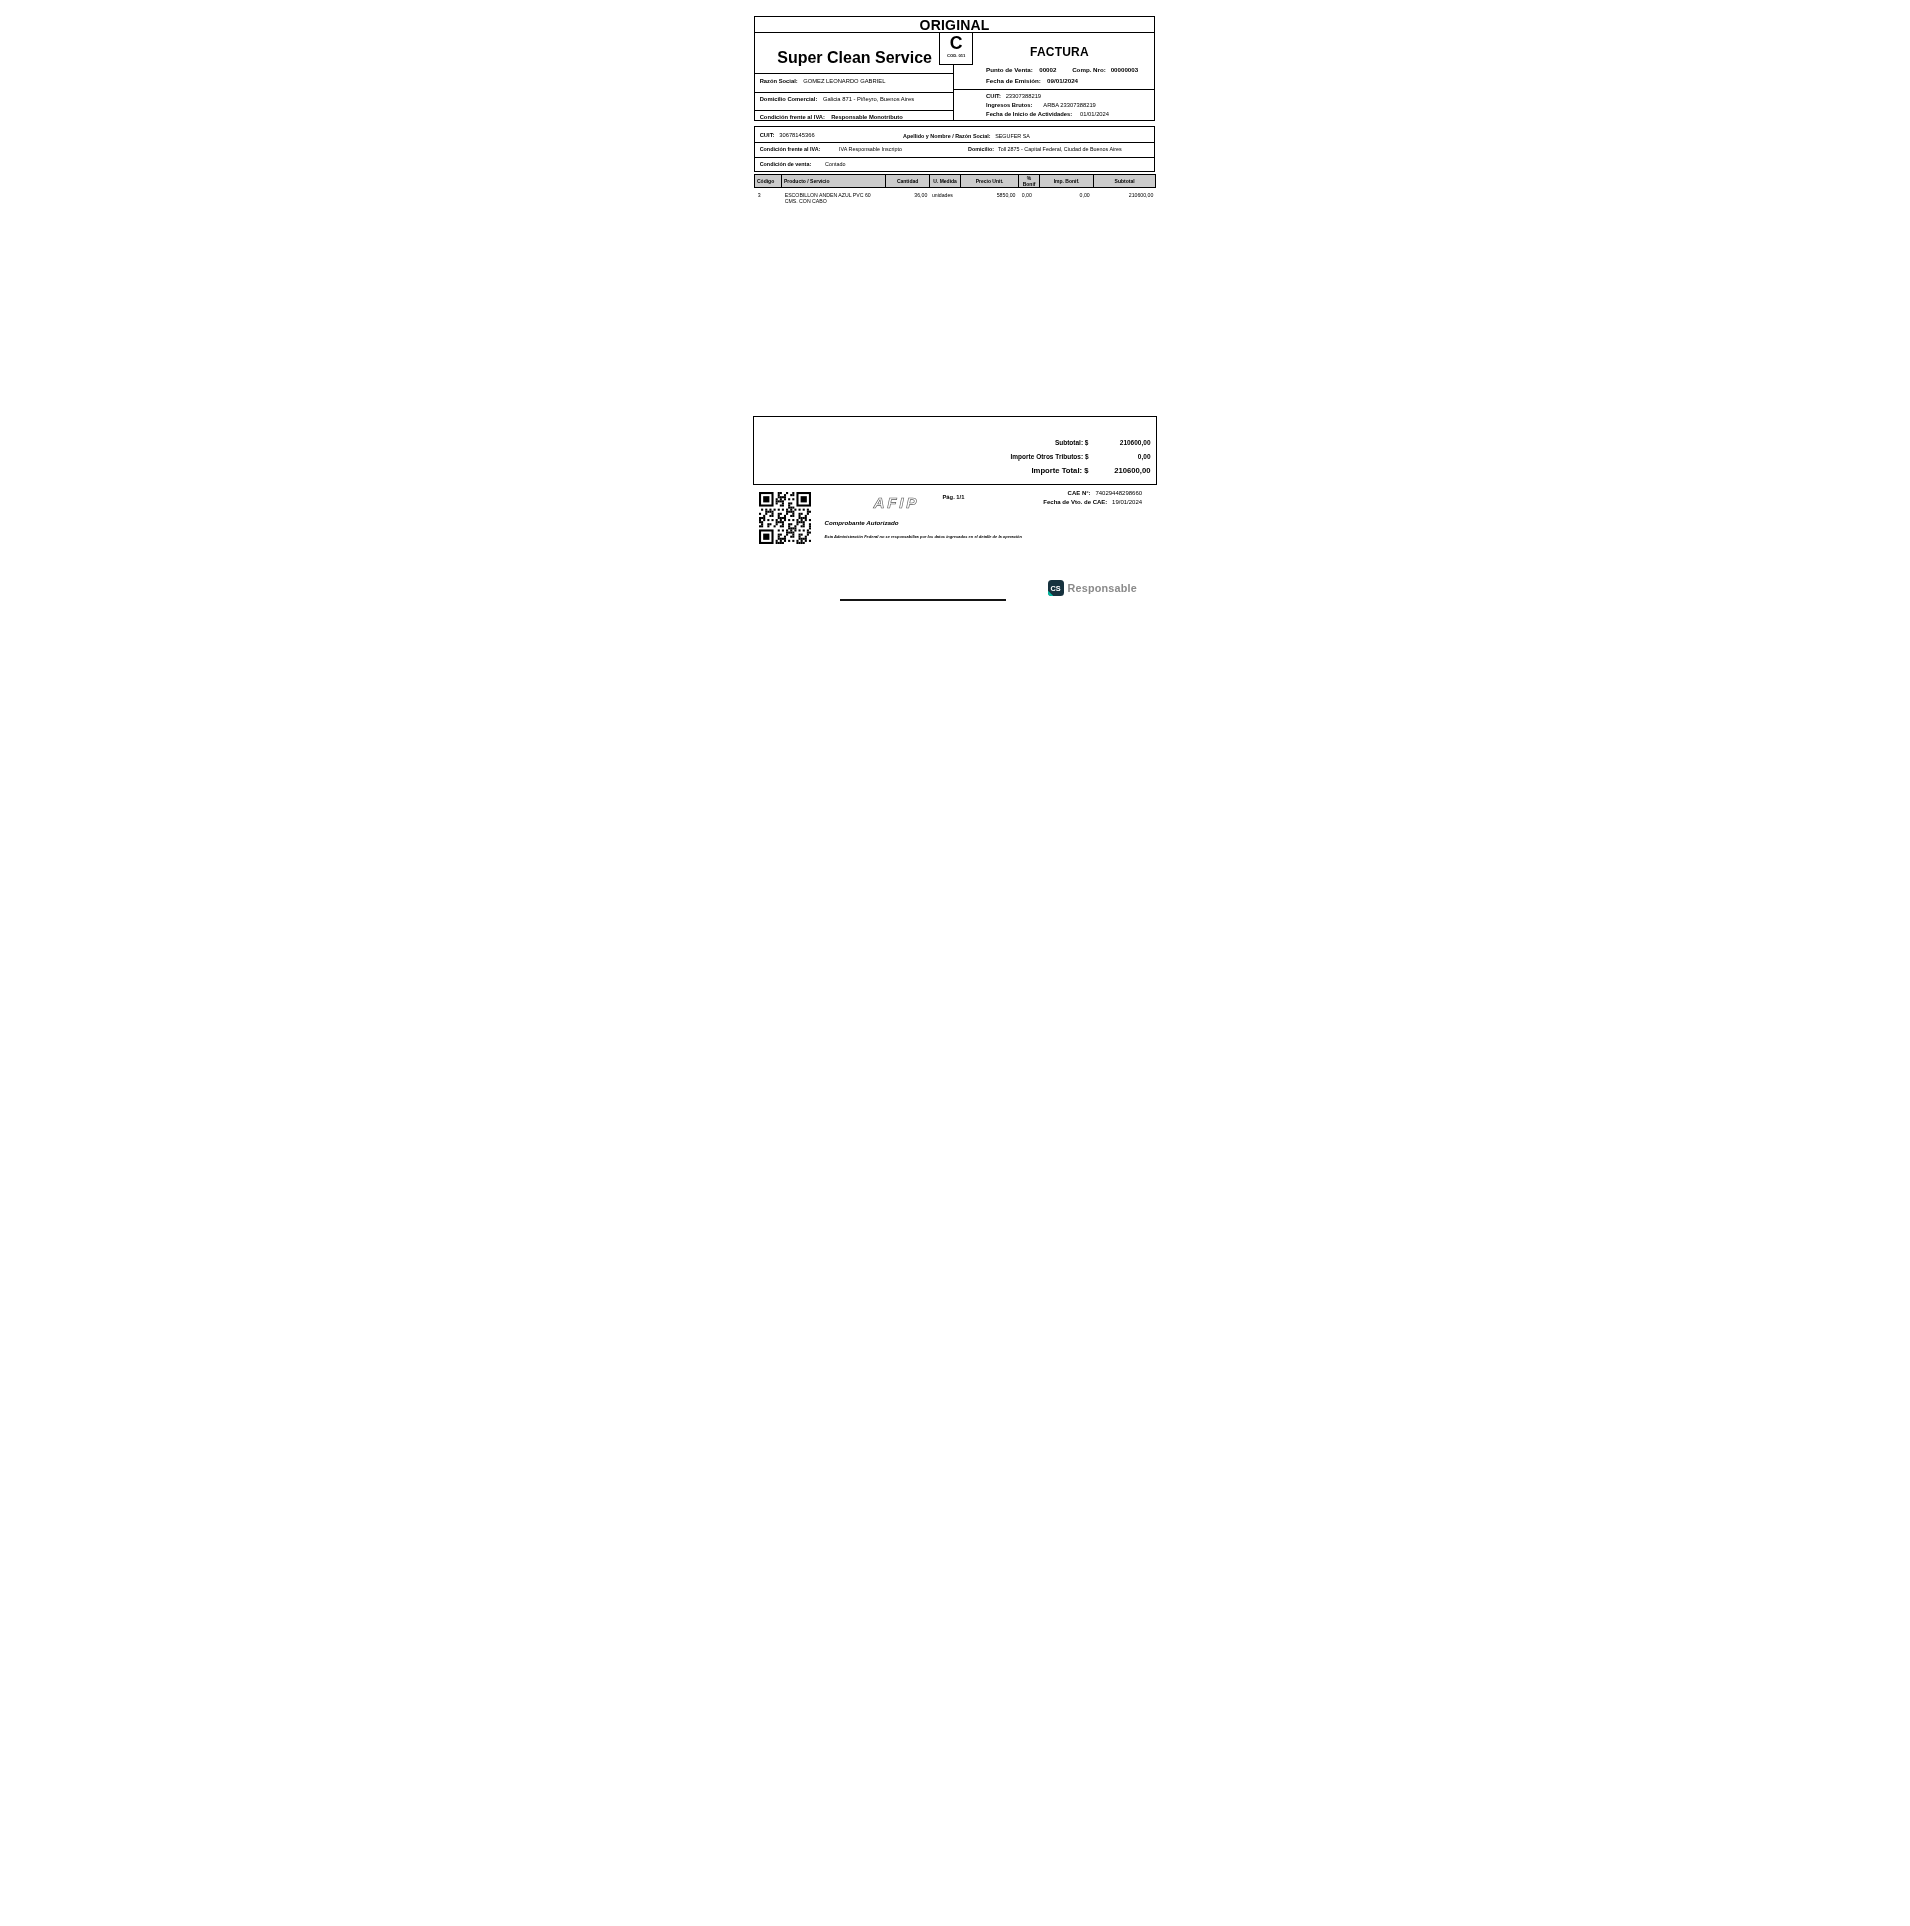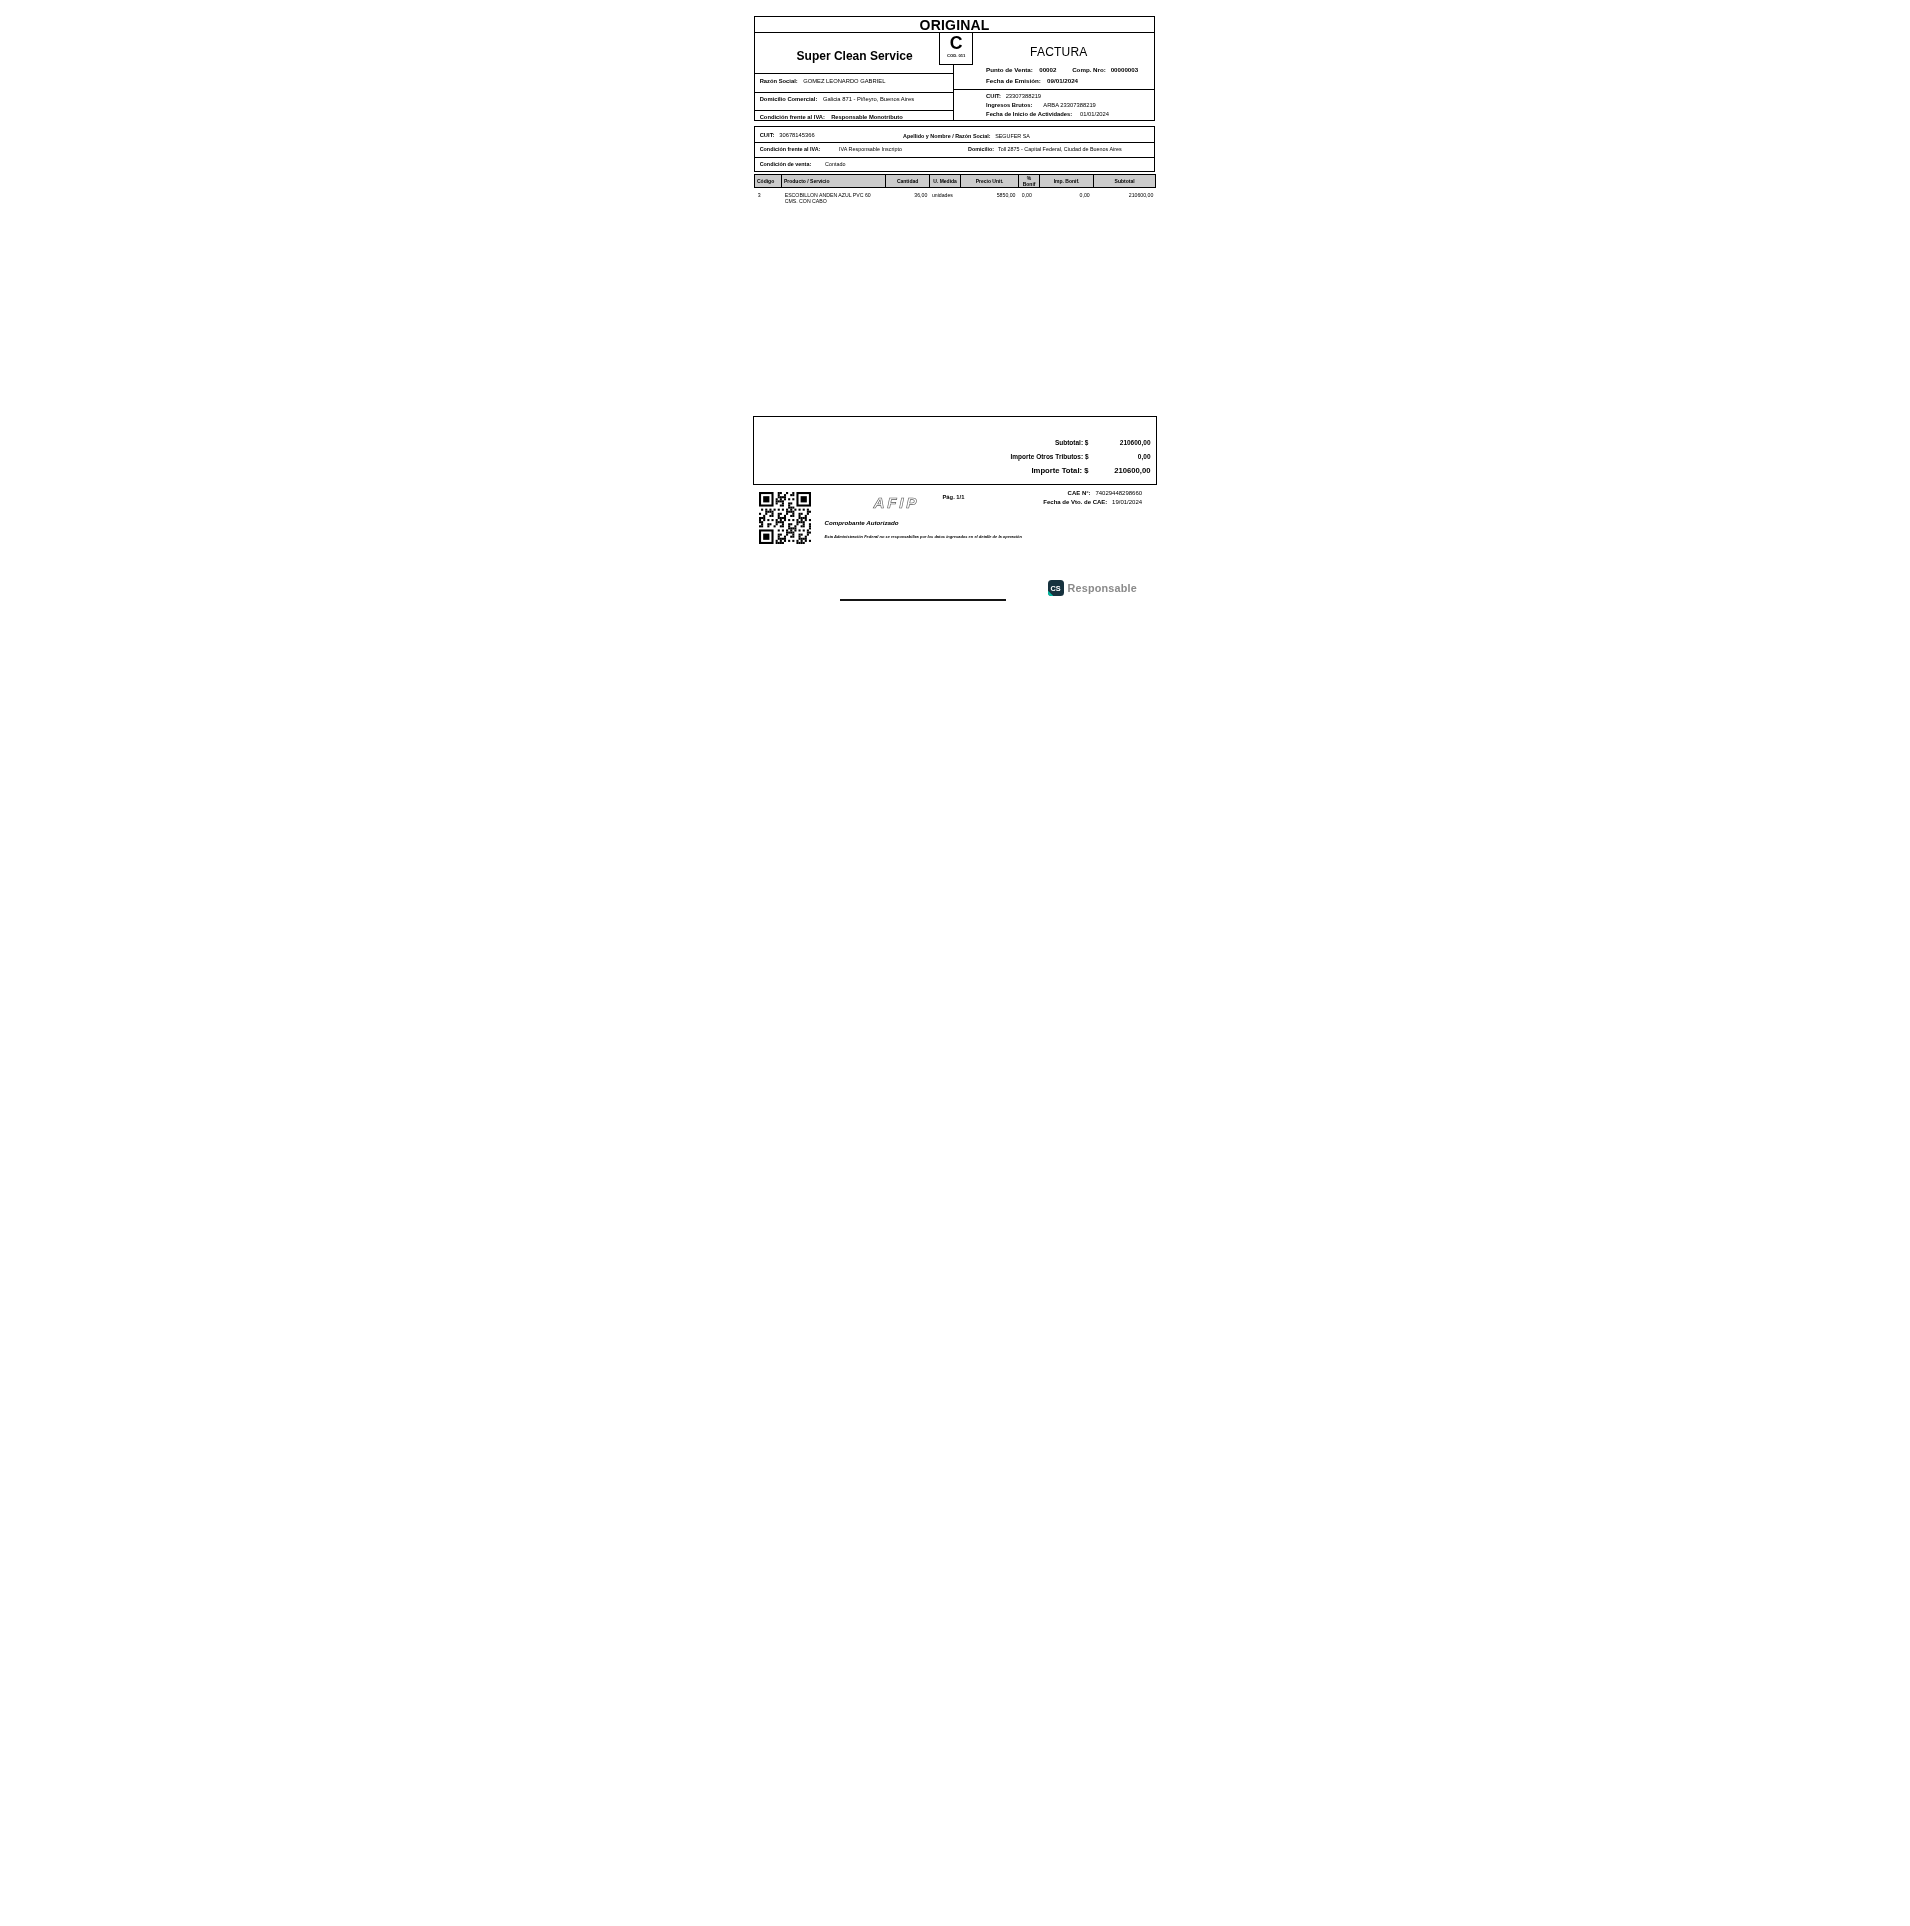--- a/index.html
+++ b/index.html
@@ -6,22 +6,22 @@
   body{font-family:"Liberation Sans",sans-serif;color:#000;}
   .page{position:relative;width:425px;height:601px;margin:0 auto;background:#fff;overflow:hidden;font-family:"Liberation Sans",sans-serif;}
   .abs{position:absolute;box-sizing:border-box;}
   .bordered{border:0.8px solid #000;background:#fff;}
   .b{font-weight:700;}.f14{font-size:5.4px}.f15{font-size:5.8px}.f16{font-size:6.2px}.ml6{margin-left:2.3px}.ml8{margin-left:3.1px}.ml10{margin-left:3.9px}.ml12{margin-left:4.6px}
   .ml16{margin-left:6.2px}.ml24{margin-left:9.2px}.ml36{margin-left:14px}
   .hline{position:absolute;border-top:0.8px solid #000;height:0;}
   .vline{position:absolute;border-left:0.8px solid #000;width:0;}
   .row{position:absolute;white-space:nowrap;}
   .original-strip{display:flex;align-items:center;justify-content:center;font-size:14px;font-weight:700;letter-spacing:0.2px;}
-  .seller-title{position:absolute;left:0;top:16px;width:199px;text-align:center;font-size:12px;font-weight:700;}
-  .factura-title{position:absolute;left:230px;top:11.6px;font-size:12px;font-weight:400;letter-spacing:0.2px;padding-left:45px;}
+  .seller-title{position:absolute;left:0;top:16px;width:199px;text-align:center;font-size:16px;font-weight:700;}
+  .factura-title{position:absolute;left:230px;top:11.6px;font-size:12px;font-weight:700;letter-spacing:0.2px;padding-left:45px;}
   .type-box{position:absolute;left:184px;top:-0.8px;width:32px;height:31px;border:0.8px solid #000;background:#fff;z-index:2;text-align:center;}
   .type-letter{font-size:17.7px;font-weight:700;line-height:1.05;margin-top:0.4px;}
   .type-code{font-size:4.2px;font-weight:700;margin-top:0.4px;}
   table.items{position:absolute;left:11.6px;top:174px;width:401px;border-collapse:collapse;table-layout:fixed;}
   table.items th{background:#cccccc;border:0.8px solid #000;font-size:5px;font-weight:700;height:10.4px;padding:0 1.9px;}
   table.items td{font-size:5.2px;padding-top:3.5px;vertical-align:top;}
   .th-left{text-align:left;}.th-center{text-align:center;}
   .td-c0{text-align:left;padding-left:3.1px;}
   .td-c1{text-align:left;padding-left:3.1px;line-height:1.25;}
   .td-c1 span{display:inline-block;max-width:87px;}

